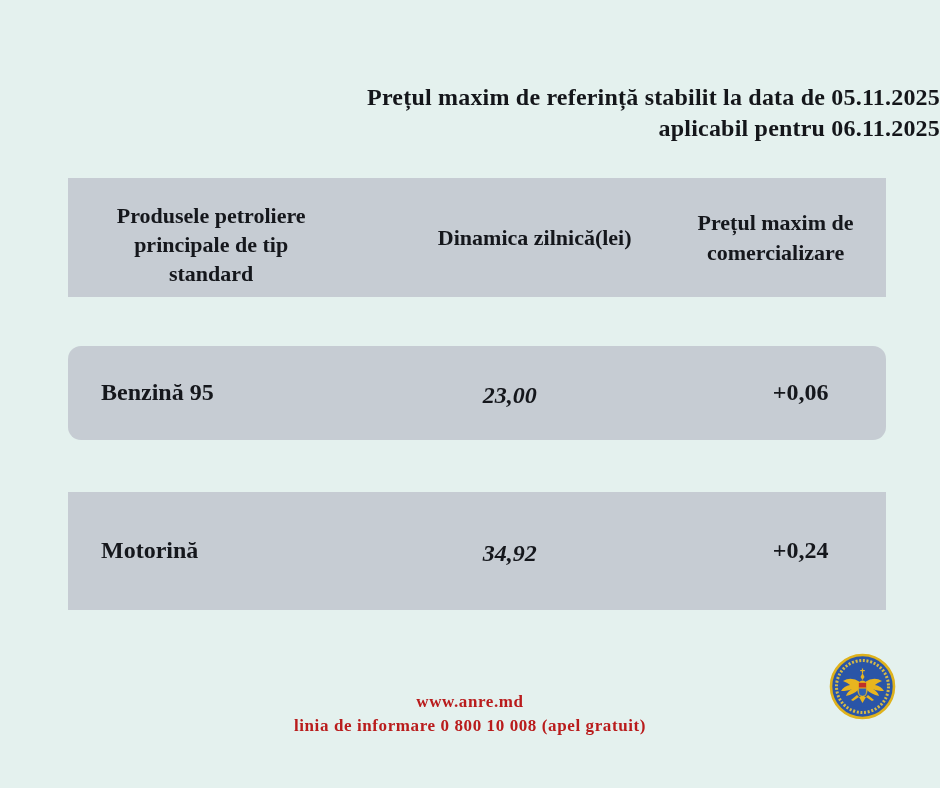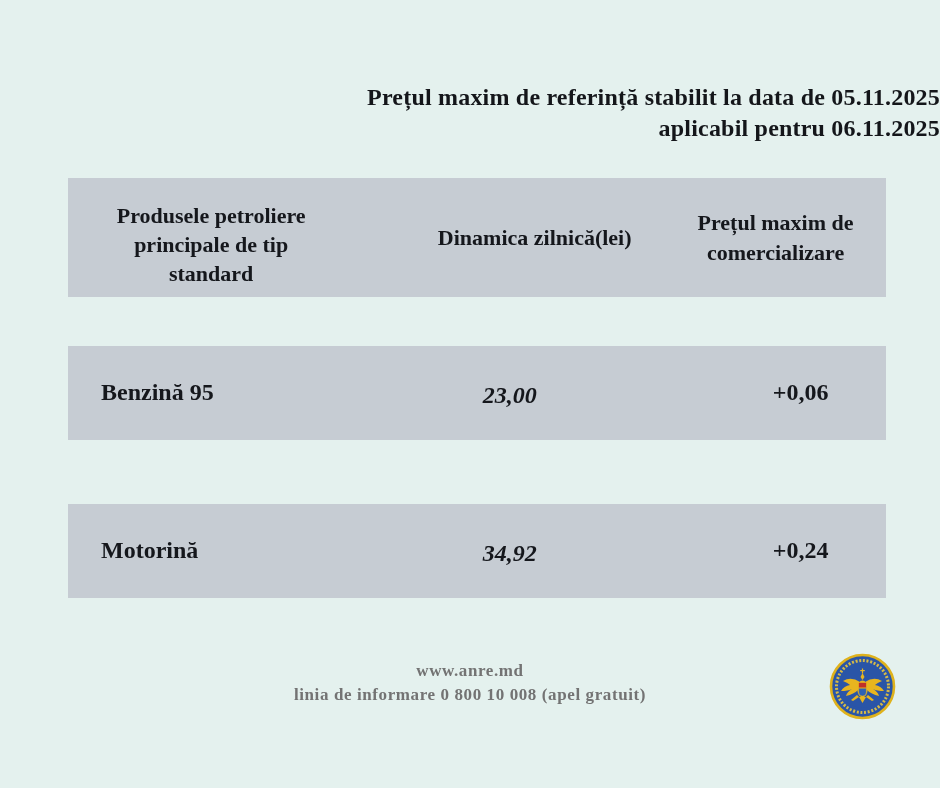--- a/index.html
+++ b/index.html
@@ -32,22 +32,22 @@
   .band {
     position: absolute;
     left: 68px;
     width: 818px;
     background: #c6ccd3;
     display: grid;
     grid-template-columns: 35% 38% 27%;
     align-items: center;
   }
   .band-header { top: 178px; height: 119px; }
-  .band-row1   { top: 346px; height: 94px; }
-  .band-row2   { top: 492px; height: 94px; margin-top: 12px; }
+  .band-row1   { top: 346px; height: 94px; border-radius: 13px; }
+  .band-row2   { top: 492px; height: 118px; }
 
   .cell {
     font-weight: bold;
     color: #15171c;
     text-align: center;
     line-height: 1.32;
   }
   .hcell { font-size: 22px; }
   .hcell-products {
     max-width: 242px;
@@ -59,24 +59,24 @@
   .dcell { font-size: 24px; }
   .dcell-product {
     text-align: left;
     padding-left: 33px;
   }
   .dcell-price { transform: translateY(3px); font-style: italic; }
 
   
   .footer {
     position: absolute;
-    top: 659px; left: 0;
+    top: 690px; left: 0;
     width: 100%;
     text-align: center;
-    color: #737373;
+    color: #b91c1c;
     font-weight: bold;
     font-size: 17px;
     line-height: 24px;
     letter-spacing: 0.6px;
   }
 
   
   .logo {
     position: absolute;
     left: 829px; top: 653px;

